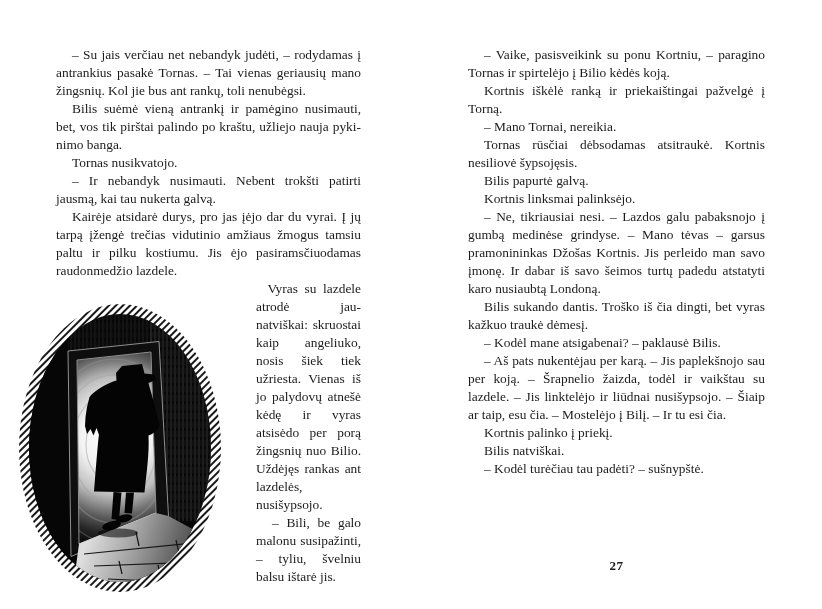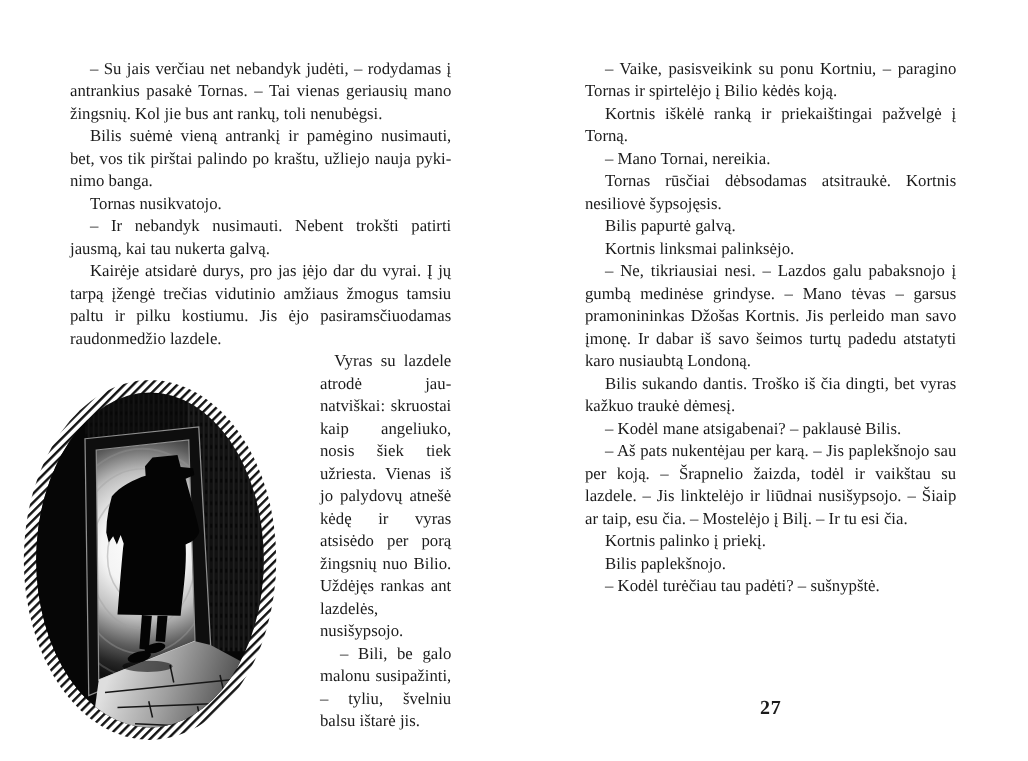--- a/index.html
+++ b/index.html
@@ -17,21 +17,21 @@
   
   .vignette{
     float:left;width:272px;height:358px;
     margin:-11px 0 0 -72px;padding:34px;box-sizing:border-box;
     shape-outside:ellipse(102px 145px at 136px 179px);
     shape-margin:34px;
   }
   .vignette svg{display:block;}
   .page-number{
     position:absolute;top:558px;left:468px;width:297px;
-    text-align:center;font-size:16px;font-weight:bold;letter-spacing:.5px;
+    text-align:center;font-size:13px;font-weight:bold;letter-spacing:.5px;
   }
 </style>
 </head>
 <body>
 
 <section class="page page-left">
   <p>– Su jais verčiau net nebandyk judėti, – rodydamas į antrankius pasakė Tornas. – Tai vienas geriausių mano žingsnių. Kol jie bus ant rankų, toli nenubėgsi.</p>
   <p>Bilis suėmė vieną antrankį ir pamėgino nusimauti, bet, vos tik pirštai palindo po kraštu, užliejo nauja pyki­nimo banga.</p>
   <p>Tornas nusikvatojo.</p>
   <p>– Ir nebandyk nusimauti. Nebent trokšti patirti jausmą, kai tau nukerta galvą.</p>
@@ -138,17 +138,17 @@
   <p>Kortnis iškėlė ranką ir priekaištingai pažvelgė į Torną.</p>
   <p>– Mano Tornai, nereikia.</p>
   <p>Tornas rūsčiai dėbsodamas atsitraukė. Kortnis nesiliovė šypsojęsis.</p>
   <p>Bilis papurtė galvą.</p>
   <p>Kortnis linksmai palinksėjo.</p>
   <p>– Ne, tikriausiai nesi. – Lazdos galu pabaksnojo į gum­bą medinėse grindyse. – Mano tėvas – garsus pramoni­ninkas Džošas Kortnis. Jis perleido man savo įmonę. Ir dabar iš savo šeimos turtų padedu atstatyti karo nusiaubtą Londoną.</p>
   <p>Bilis sukando dantis. Troško iš čia dingti, bet vyras kaž­kuo traukė dėmesį.</p>
   <p>– Kodėl mane atsigabenai? – paklausė Bilis.</p>
   <p>– Aš pats nukentėjau per karą. – Jis paplekšnojo sau per koją. – Šrapnelio žaizda, todėl ir vaikštau su lazdele. – Jis linktelėjo ir liūdnai nusišypsojo. – Šiaip ar taip, esu čia. – Mostelėjo į Bilį. – Ir tu esi čia.</p>
   <p>Kortnis palinko į priekį.</p>
-  <p>Bilis paplekšnojo.</p>
+  <p>Bilis natviškai.</p>
   <p>– Kodėl turėčiau tau padėti? – sušnypštė.</p>
 </section>
 
 <div class="page-number">27</div>
 
 </body></html>

